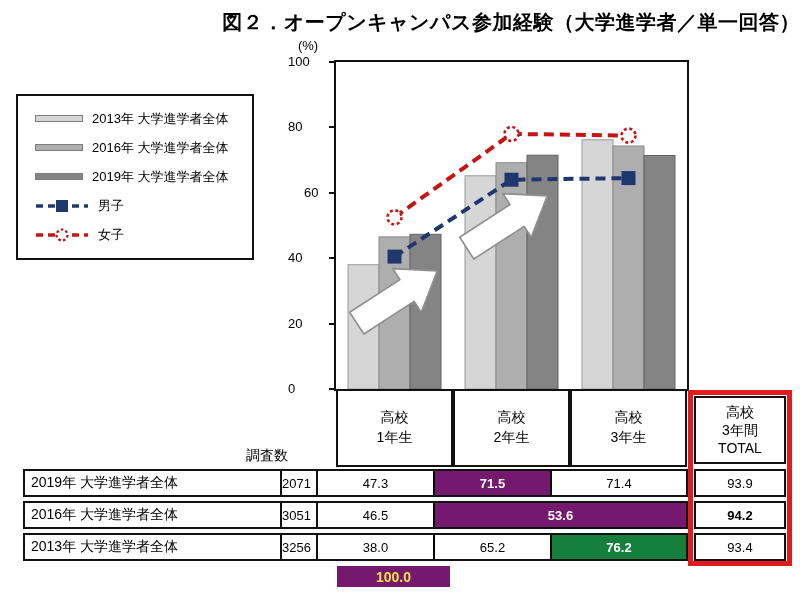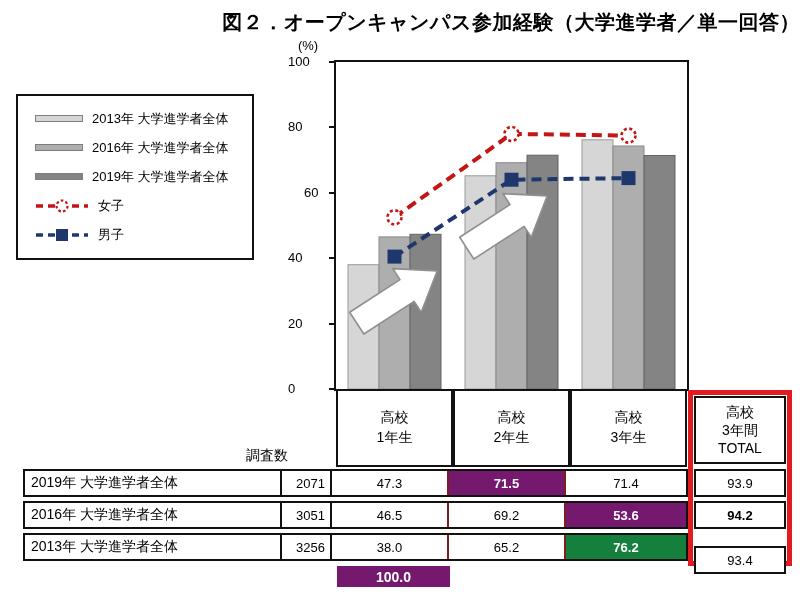--- a/index.html
+++ b/index.html
@@ -18,33 +18,33 @@
   .legend-item{display:flex;align-items:center;gap:9px;font-size:13px;white-space:nowrap;}
   .swatch-bar{width:48px;height:7px;border:1px solid #7e7e7e;box-sizing:border-box;flex:0 0 auto;}
   .col-head{position:absolute;top:389px;height:78px;border:2px solid #111;box-sizing:border-box;
             background:#fff;display:flex;align-items:center;justify-content:center;text-align:center;
             font-size:14px;line-height:1.4;white-space:pre-line;}
   .survey-label{position:absolute;left:246px;top:447px;width:88px;text-align:left;font-size:14px;}
   .trow{position:absolute;left:23px;width:665px;height:28px;border:2px solid #111;box-sizing:border-box;
         display:flex;background:#fff;font-size:13px;}
   .cell{display:flex;align-items:center;justify-content:center;box-sizing:border-box;height:100%;}
   .cell-label{width:257px;justify-content:flex-start;padding-left:6px;font-size:14px;border-right:2px solid #111;}
-  .cell-n{width:50px;justify-content:flex-end;padding-right:5px;border-right:2px solid #111;}
-  .cell-val{width:117px;border-right:2px solid #7f1d1d;}
+  .cell-n{width:36px;justify-content:flex-end;padding-right:5px;border-right:2px solid #111;}
+  .cell-val{width:117px;border-right:2px solid #000000;}
   .cell-val:last-child{border-right:none;flex:1;}
   .hl{color:#fff;font-weight:bold;}
   .redbox{position:absolute;left:688px;top:390px;width:104px;height:176px;box-sizing:border-box;
           border:5px solid #e11b20;background:#fff;}
   .total-head{position:absolute;left:1px;top:1px;width:92px;height:68px;border:2px solid #111;
               box-sizing:border-box;display:flex;align-items:center;justify-content:center;
               text-align:center;font-size:14px;line-height:1.3;white-space:pre-line;}
   .total-cell{position:absolute;left:1px;width:92px;height:28px;border:2px solid #111;box-sizing:border-box;
               display:flex;align-items:center;justify-content:center;font-size:13px;background:#fff;}
   .footnote-swatch{position:absolute;left:337px;top:566px;width:113px;height:21px;display:flex;
-                   align-items:center;justify-content:center;color:#ffffff;font-weight:bold;font-size:14px;}
+                   align-items:center;justify-content:center;color:#fde047;font-weight:bold;font-size:14px;}
   .footnote-label{position:absolute;left:462px;top:565px;height:22px;line-height:22px;
                   font-size:16px;font-weight:600;}
 </style>
 </head>
 <body>
 
 <div class="canvas">
   <div class="title">図２．オープンキャンパス参加経験（大学進学者／単一回答）</div>
   <div class="unit">(%)</div>
 
@@ -95,31 +95,31 @@
       <div class="legend-item">
         <span class="swatch-bar" style="background:#aeaeae"></span>
                   <span>2016年 大学進学者全体</span>
       </div>
       <div class="legend-item">
         <span class="swatch-bar" style="background:#848484"></span>
                   <span>2019年 大学進学者全体</span>
       </div>
       <div class="legend-item">
         <svg width="54" height="16">
+                    <line x1="1" y1="8" x2="53" y2="8" stroke="#1e386e" stroke-width="3.4" stroke-dasharray="7 5"></line>
+          <rect x="21" y="2" width="12" height="12" fill="#1e386e"></rect>
+                  </svg>
+                  <span>男子</span>
+      </div>
+      <div class="legend-item">
+        <svg width="54" height="16">
                     <line x1="1" y1="8" x2="53" y2="8" stroke="#c41414" stroke-width="3.4" stroke-dasharray="7 5"></line>
           <circle cx="27" cy="8" r="5.5" fill="#fff" stroke="#c41414" stroke-width="2.2" stroke-dasharray="2.6 2.2"></circle>
                   </svg>
                   <span>女子</span>
-      </div>
-      <div class="legend-item">
-        <svg width="54" height="16">
-                    <line x1="1" y1="8" x2="53" y2="8" stroke="#1e386e" stroke-width="3.4" stroke-dasharray="7 5"></line>
-          <rect x="21" y="2" width="12" height="12" fill="#1e386e"></rect>
-                  </svg>
-                  <span>男子</span>
       </div>
     </div>
 
   <div class="survey-label">調査数</div>
   <div id="col-heads">
       <div class="col-head" style="left: 336px; width: 117px;">高校
 1年生</div>
       <div class="col-head" style="left: 453px; width: 117px;">高校
 2年生</div>
       <div class="col-head" style="left: 570px; width: 117px;">高校
@@ -130,37 +130,36 @@
         <div class="cell cell-label">2019年 大学進学者全体</div>
               <div class="cell cell-n">2071</div>
         <div class="cell cell-val">47.3</div>
         <div class="cell cell-val hl" style="background:#75196f">71.5</div>
         <div class="cell cell-val">71.4</div>
       </div>
       <div class="trow" style="top: 501px;">
         <div class="cell cell-label">2016年 大学進学者全体</div>
               <div class="cell cell-n">3051</div>
         <div class="cell cell-val">46.5</div>
-        <div class="cell cell-val">69.2</div>
         <div class="cell cell-val hl" style="background:#75196f">53.6</div>
       </div>
       <div class="trow" style="top: 533px;">
         <div class="cell cell-label">2013年 大学進学者全体</div>
               <div class="cell cell-n">3256</div>
         <div class="cell cell-val">38.0</div>
         <div class="cell cell-val">65.2</div>
         <div class="cell cell-val hl" style="background:#15803d">76.2</div>
       </div>
     </div>
 
   <div class="redbox" id="total-column" style="border-color: rgb(225, 27, 32);">
     <div class="total-head">高校
 3年間
 TOTAL</div>
   <div class="total-cell" style="top: 74px;">93.9</div>
       <div class="total-cell" style="top: 106px; font-weight: bold;">94.2</div>
-      <div class="total-cell" style="top: 138px; margin-top: 13px;">93.4</div>
+      <div class="total-cell" style="top: 138px;">93.4</div>
     </div>
 
   <div class="footnote-swatch" id="footnote-swatch" style="background: rgb(117, 25, 111);">
     <span>100.0</span>
   </div>
 </div>
 
 </body></html>

